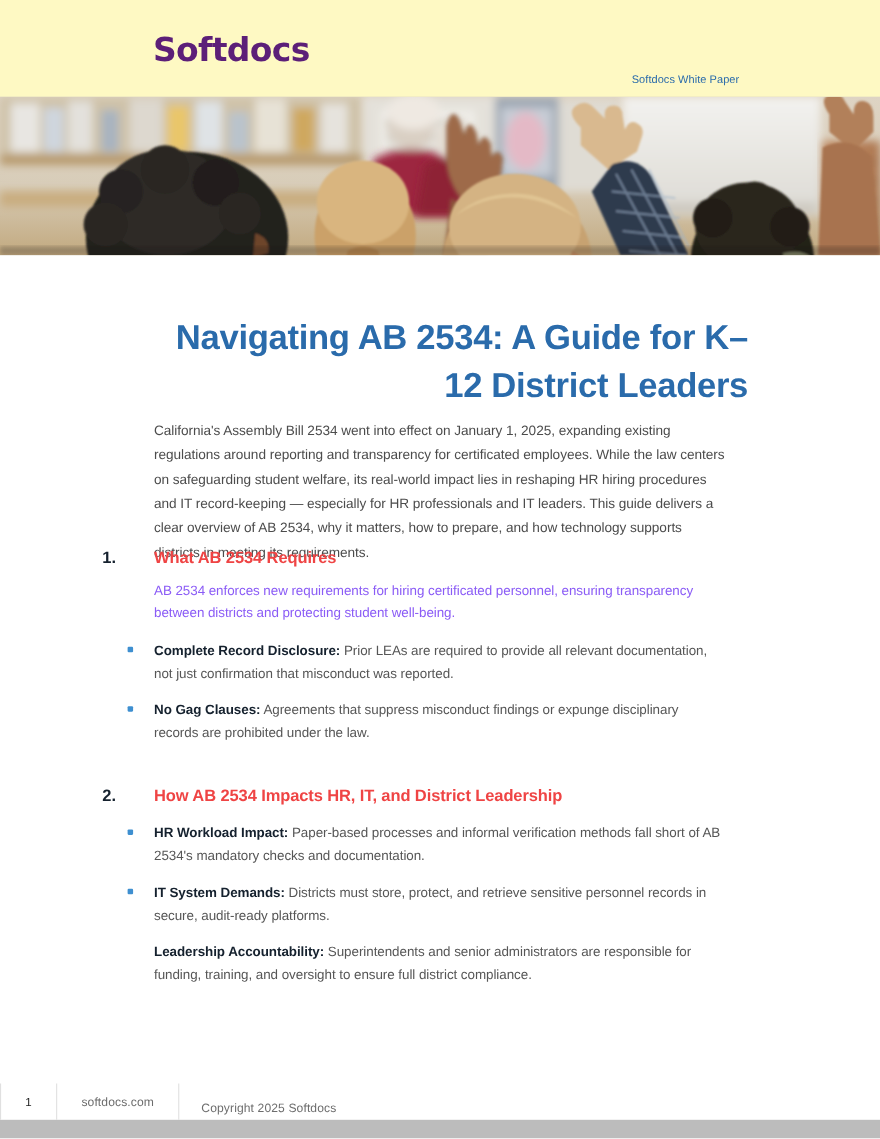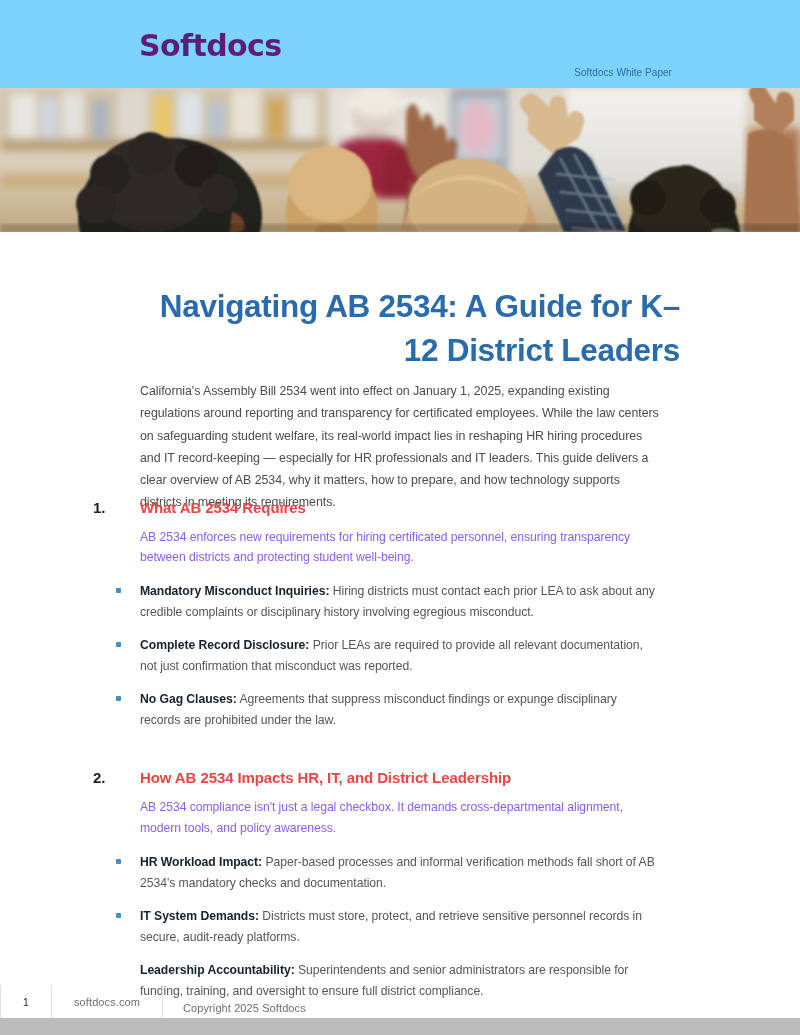--- a/index.html
+++ b/index.html
@@ -24,21 +24,21 @@
     background: #ffffff;
     overflow: hidden;
   }
 
   
   .header {
     position: absolute;
     top: 0; left: 0;
     width: 800px;
     height: 88px;
-    background: #7dd3fc;
+    background: #fef9c3;
   }
   .logo {
     position: absolute;
     left: 139px;
     top: 31px;
     font-family: "DejaVu Sans", sans-serif;
     font-size: 30px;
     font-weight: 700;
     letter-spacing: -0.6px;
     color: #5c1f78;
@@ -364,37 +364,32 @@
 
     <div class="sections">
 
       <div class="section">
         <div class="sec-num">1.</div>
         <h2 class="sec-title">What AB 2534 Requires</h2>
         <p class="sec-intro">AB 2534 enforces new requirements for hiring certificated personnel, ensuring transparency between districts and protecting student well-being.</p>
         <ul class="bullets">
           <li class="bullet">
             <span class="bullet-dot"></span>
-            <span class="bullet-term">Mandatory Misconduct Inquiries:</span><span> Hiring districts must contact each prior LEA to ask about any credible complaints or disciplinary history involving egregious misconduct.</span>
-          </li>
-          <li class="bullet">
-            <span class="bullet-dot"></span>
             <span class="bullet-term">Complete Record Disclosure:</span><span> Prior LEAs are required to provide all relevant documentation, not just confirmation that misconduct was reported.</span>
           </li>
           <li class="bullet">
             <span class="bullet-dot"></span>
             <span class="bullet-term">No Gag Clauses:</span><span> Agreements that suppress misconduct findings or expunge disciplinary records are prohibited under the law.</span>
           </li>
         </ul>
       </div>
 
       <div class="section" style="margin-top:37px;">
         <div class="sec-num">2.</div>
         <h2 class="sec-title">How AB 2534 Impacts HR, IT, and District Leadership</h2>
-        <p class="sec-intro">AB 2534 compliance isn't just a legal checkbox. It demands cross-departmental alignment, modern tools, and policy awareness.</p>
         <ul class="bullets">
           <li class="bullet">
             <span class="bullet-dot"></span>
             <span class="bullet-term">HR Workload Impact:</span><span> Paper-based processes and informal verification methods fall short of AB 2534's mandatory checks and documentation.</span>
           </li>
           <li class="bullet">
             <span class="bullet-dot"></span>
             <span class="bullet-term">IT System Demands:</span><span> Districts must store, protect, and retrieve sensitive personnel records in secure, audit-ready platforms.</span>
           </li>
           <li class="bullet">

